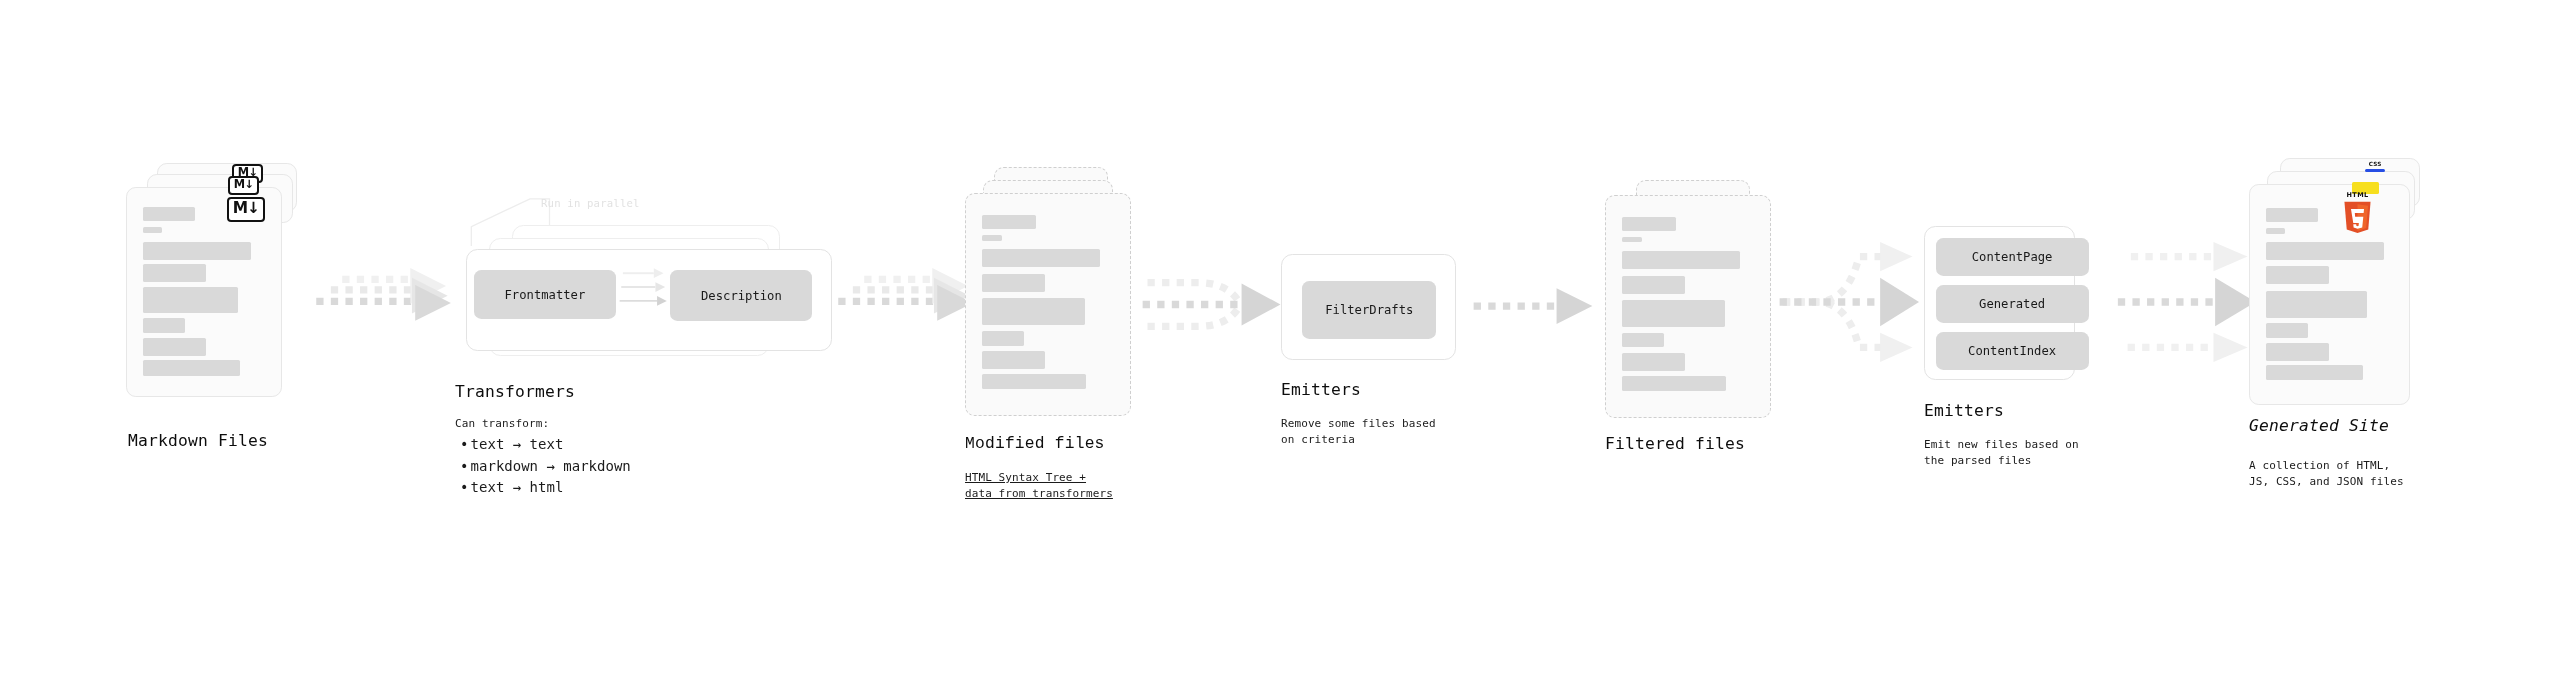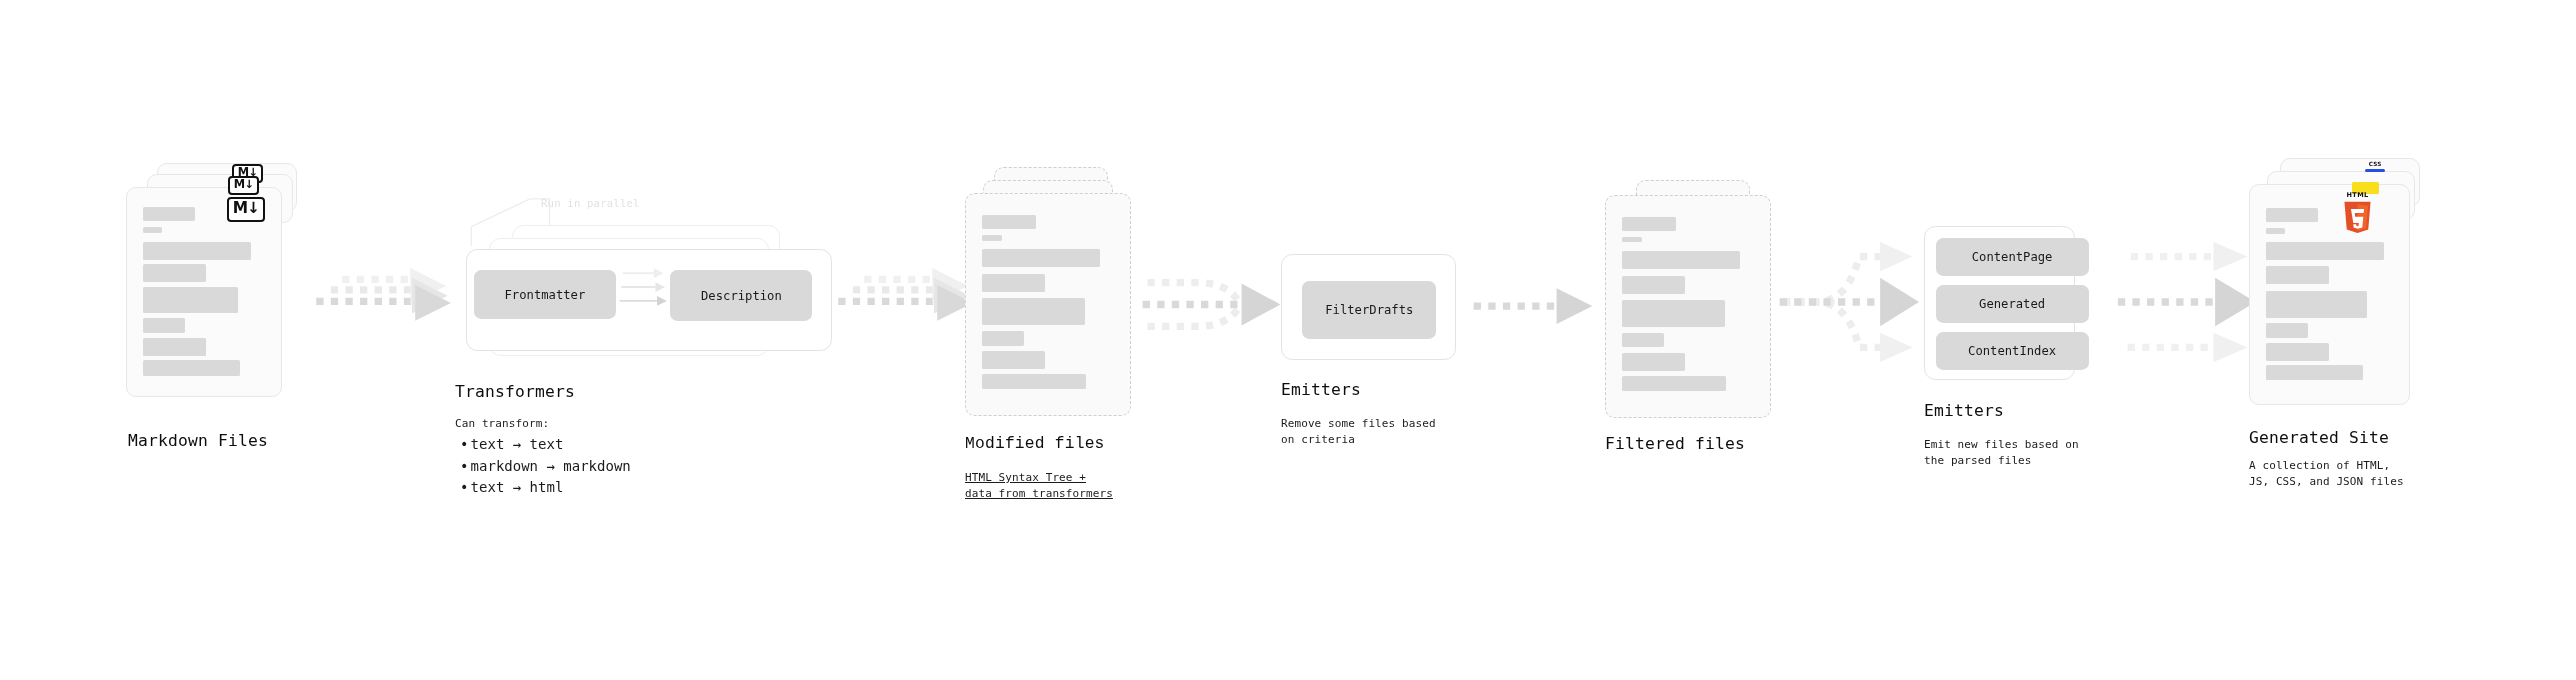--- a/index.html
+++ b/index.html
@@ -300,18 +300,18 @@
 
     <div class="h5" style="left:93px;top:42px;width:31px;height:36px;">
       <div class="h5-label">HTML</div>
       <svg width="31" height="36" viewBox="0 0 38 44">
         <path d="M3 2 L35 2 L32.2 36 L19 40.5 L5.8 36 Z" fill="#e34f26"></path>
         <path d="M19 5 L19 37.8 L29.6 34.2 L32 7 Z" fill="#ef652a"></path>
         <path d="M11 11 h16 l-.5 5 h-10.8 l.4 4.4 h10 l-1.3 13.2 L19 35.2 l-4.8-1.5 l-.35-4.1 h3.6 l.18 2 l1.37.4 l1.4-.4 l.3-3.6 h-6.9 Z" fill="#ffffff"></path>
       </svg>
     </div>
   </div>
-  <div class="cap-title" style="left:2249px;top:428px;">Generated Site</div>
+  <div class="cap-title" style="left:2249px;top:416px;font-style:italic;">Generated Site</div>
   <div class="cap-sub" style="left:2249px;top:458px;">A collection of HTML,
 JS, CSS, and JSON files</div>
 
 </div>
 
 
 </body></html>

